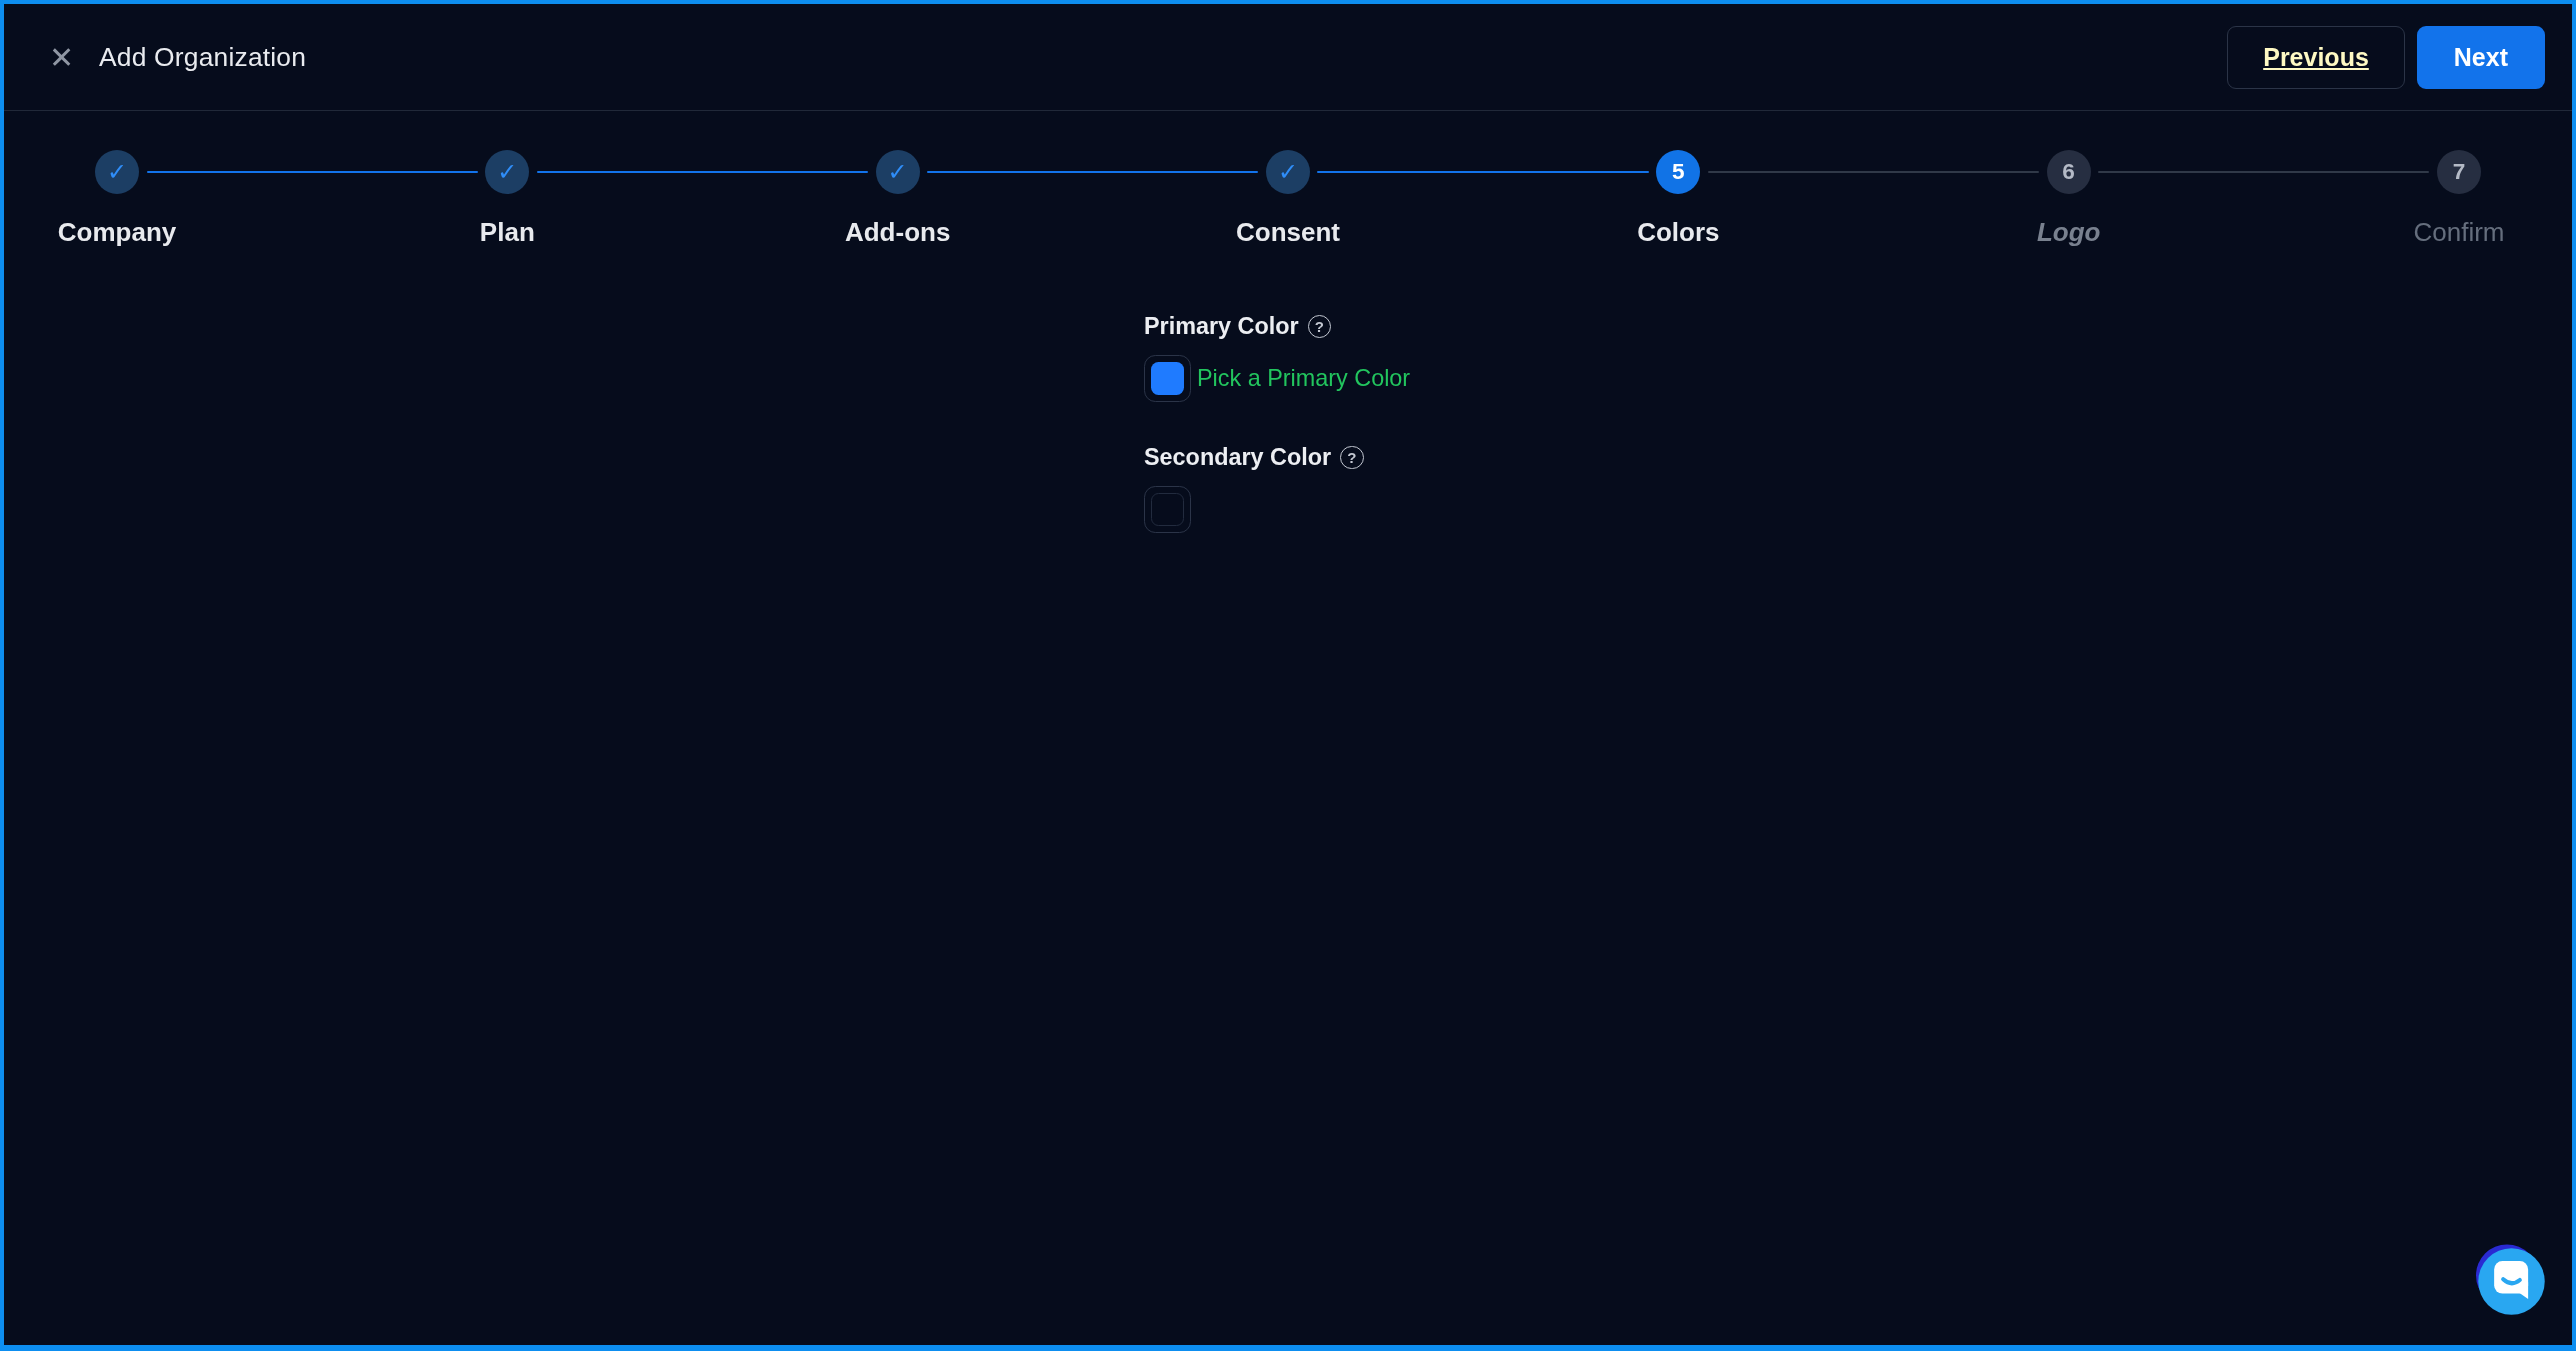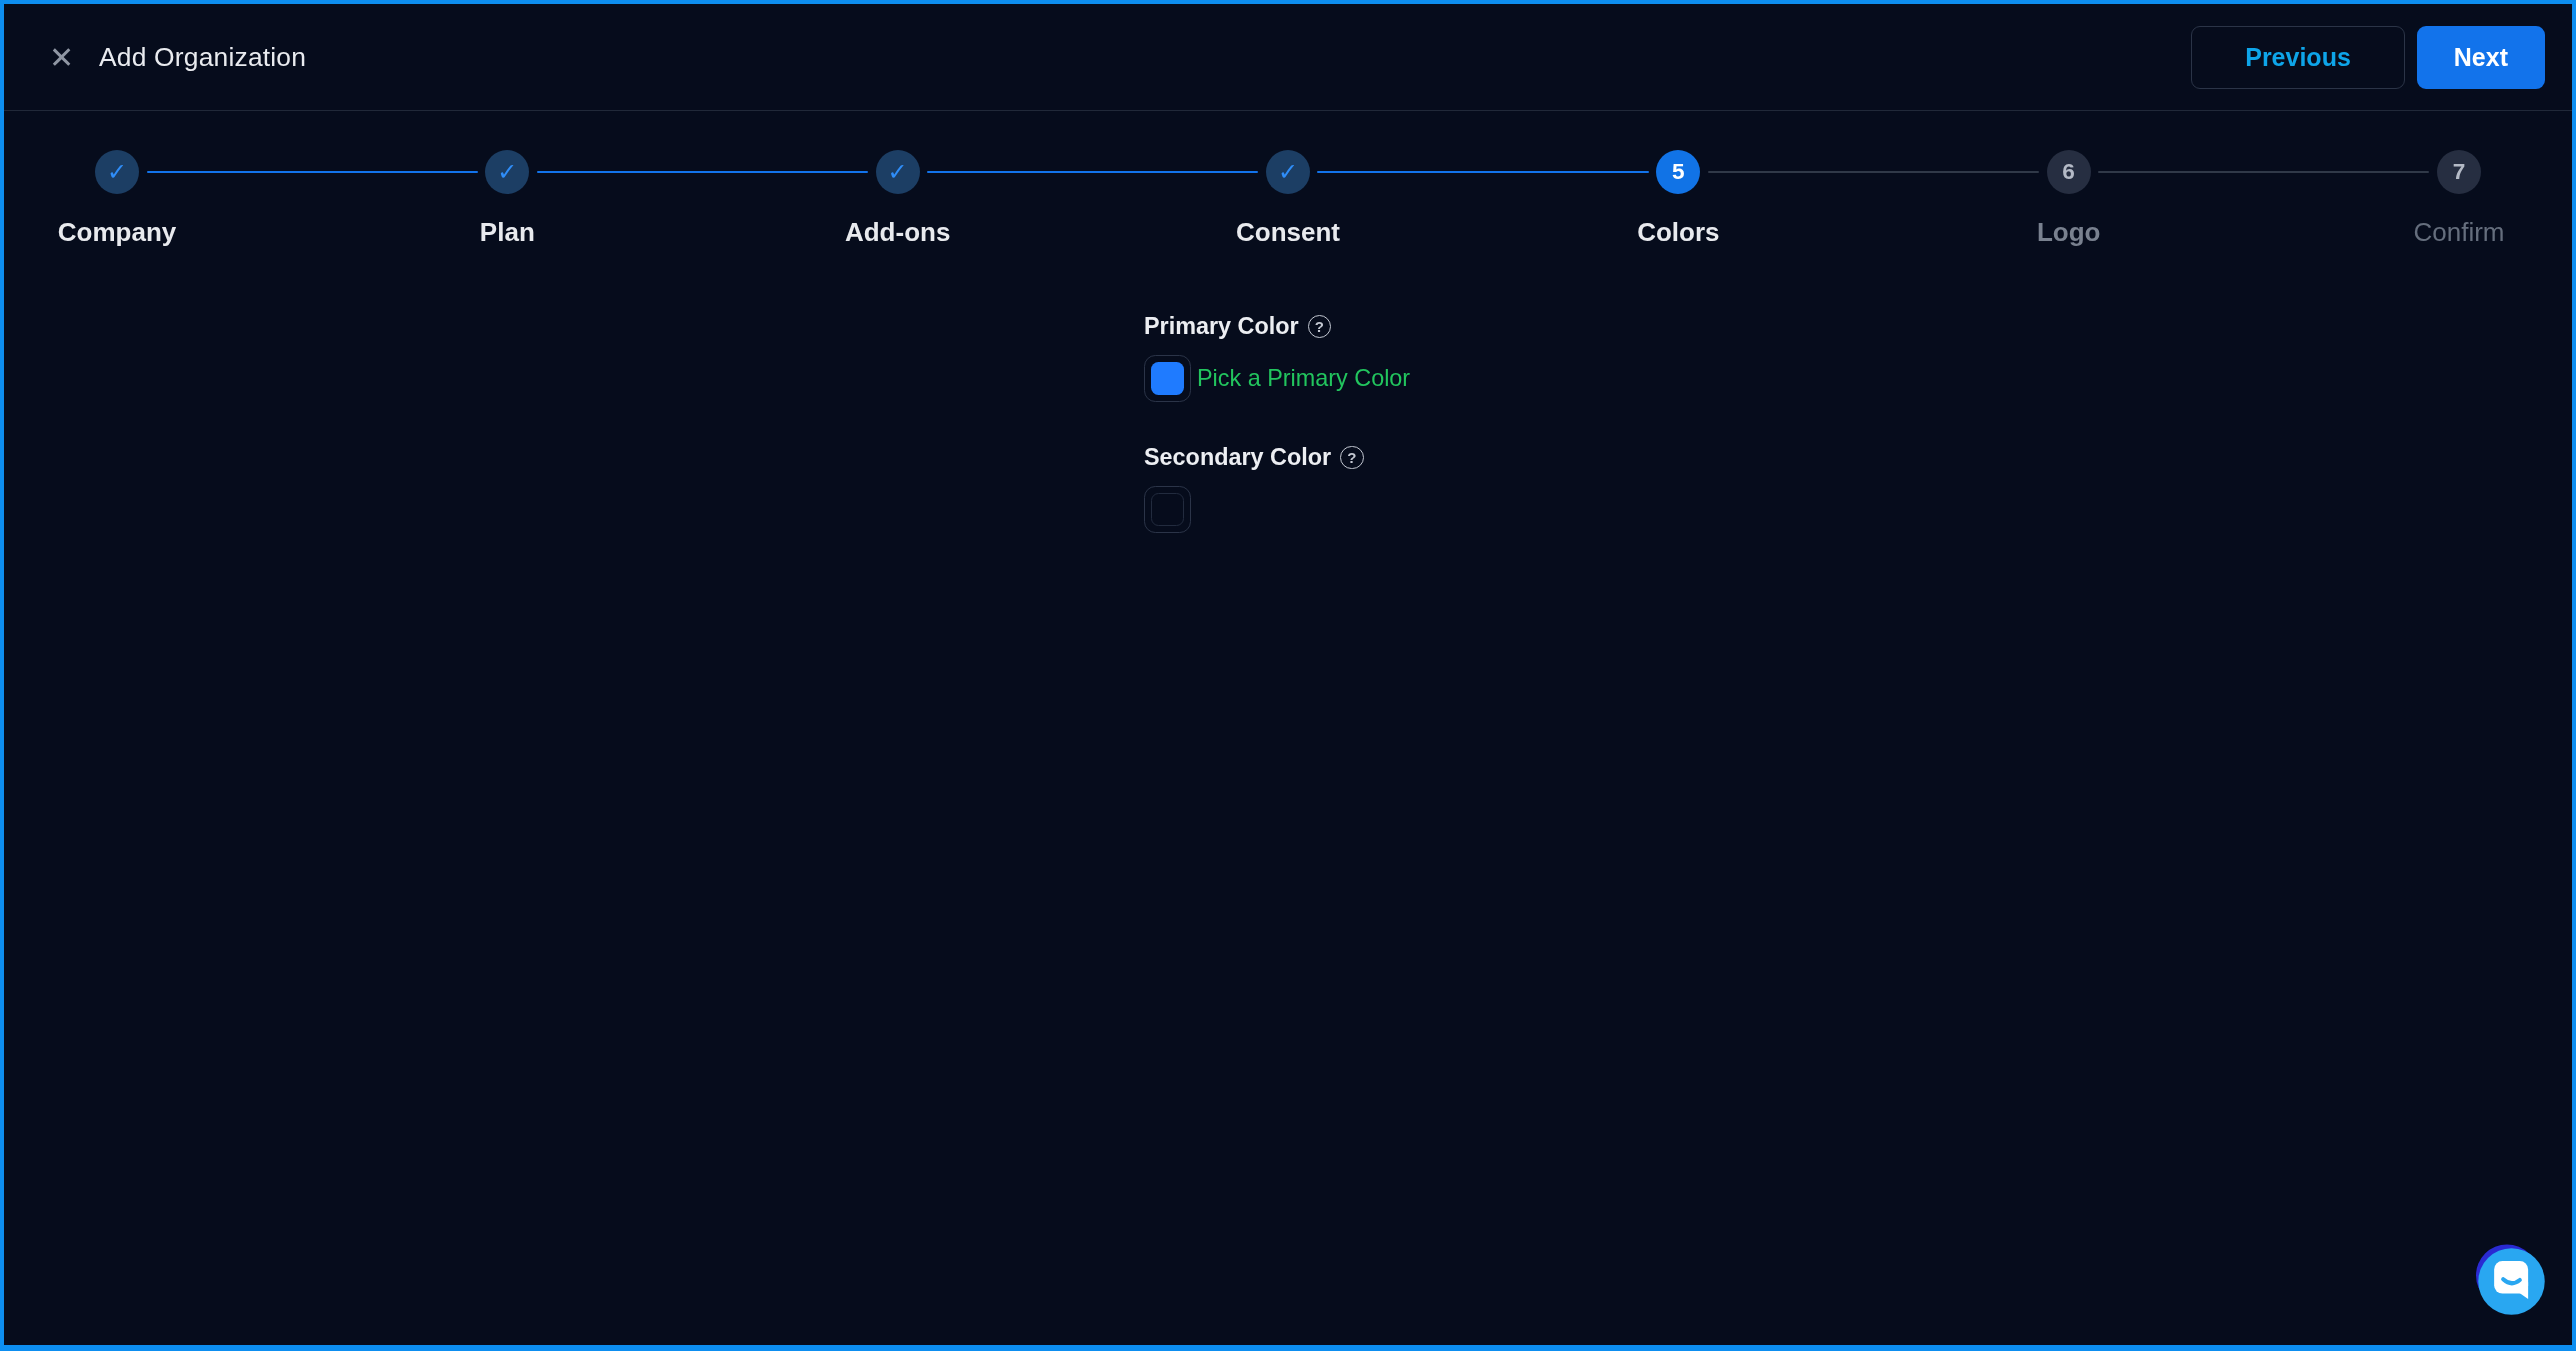--- a/index.html
+++ b/index.html
@@ -34,25 +34,26 @@
     letter-spacing: 0.2px;
   }
   .header-spacer { flex: 1; }
   .btn {
     height: 63px; border-radius: 9px;
     font-size: 25px; font-weight: 600;
     font-family: "Liberation Sans", sans-serif;
     cursor: pointer;
   }
   .btn-secondary {
-    padding: 0 53px;
+    padding: 0 35px;
     background: transparent;
     border: 1.5px solid #2b3447;
-    color: #0ea5e9;
+    color: #fef9c3;
     margin-right: 12px;
+    text-decoration: underline;
   }
   .btn-primary {
     padding: 0 37px;
     background: #1273eb;
     border: none;
     color: #ffffff;
   }
 
   
   .stepper {
@@ -77,21 +78,21 @@
   .step.active .step-circle { background: #1173e6; color: #ffffff; }
   .step.upcoming .step-circle { background: #262e41; color: #b4bac6; }
   .step-label {
     position: absolute;
     top: 67px; left: 50%;
     transform: translateX(-50%);
     white-space: nowrap;
     font-size: 26px; font-weight: 700;
     color: #e8eaee;
   }
-  .step.label-dim .step-label { color: #79818f; font-weight: 700; }
+  .step.label-dim .step-label { color: #79818f; font-weight: 700; font-style: italic; }
   .step.label-dimmer .step-label { color: #656e7d; font-weight: 400; }
   .connector {
     flex: 1 1 auto;
     height: 2.3px;
     margin: 21px 7.5px 0 7.5px;
     border-radius: 1.5px;
   }
   .connector.done { background: #1273eb; }
   .connector.todo { background: #303948; }
 

